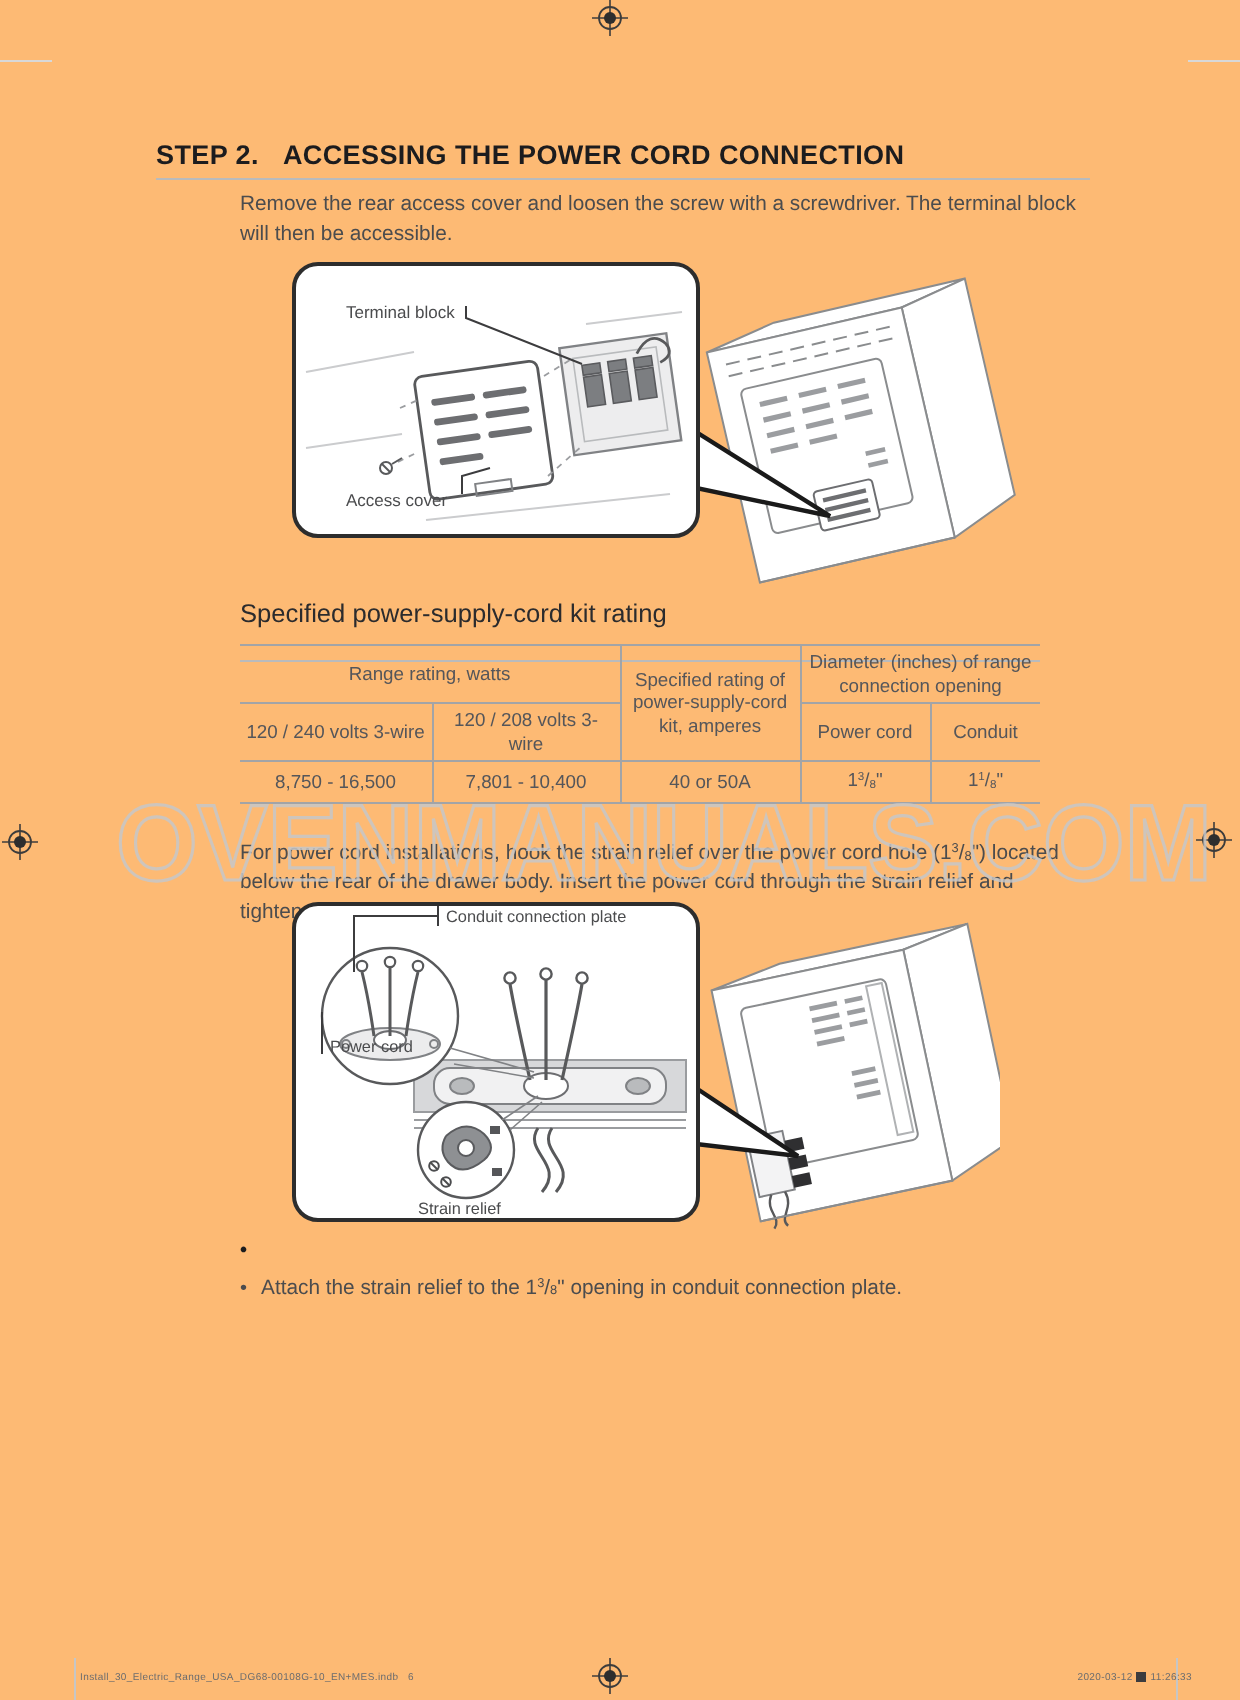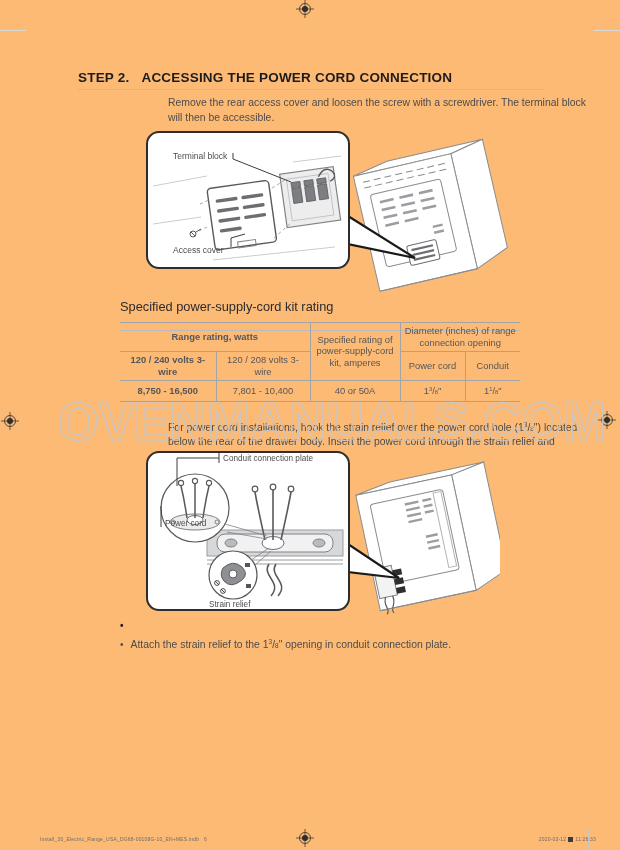--- a/index.html
+++ b/index.html
@@ -4,28 +4,28 @@
 <style>
   html,body{margin:0;padding:0;background:#e9e9e9;}
   .page{position:relative;width:620px;height:850px;background:#fdba74;margin:0 auto;overflow:hidden;
         font-family:"Liberation Sans",sans-serif;}
   .abs{position:absolute;}
   
   .h-step{font-size:13.5px;font-weight:bold;color:#1c1c1e;letter-spacing:.2px;
           border-bottom:1.5px solid #b9bbbd;padding-bottom:4px;}
   .h-step .no{margin-right:12px;}
   .sub-h{font-size:12.8px;color:#2b2b2d;border-bottom:1.2px solid #b9bbbd;padding-bottom:16px;}
-  .body-text{font-size:10.4px;line-height:1.4;color:#4b4c4e;margin-left:48px;}
+  .body-text{font-size:10.4px;line-height:1.4;color:#4b4c4e;}
   sup{font-size:0.62em;vertical-align:0.55em;}
   sub{font-size:0.62em;vertical-align:baseline;position:relative;top:0.15em;}
   
   table.spec{border-collapse:collapse;width:400px;font-size:9.4px;line-height:1.25;
              color:#55565a;text-align:center;}
   .spec th,.spec td{border:1px solid #a2a4a7;font-weight:normal;padding:2px 3px;vertical-align:middle;}
-  .spec .no-l{border-left:none;font-weight:bold;}
+  .spec .no-l{border-left:none;}
   .spec .no-r{border-right:none;text-align:center;}
   
   .bullet{display:flex;gap:7px;font-size:10.4px;line-height:1.35;color:#4b4c4e;margin-bottom:5px;}
   .bullet .dot{font-size:10px;line-height:1.35;}
   .bullet.b1{font-weight:bold;color:#1c1c1e;}
   .footer{font-size:11px;font-weight:bold;color:#1c1c1e;text-align:center;width:100%;}
   .printline{font-size:5px;color:#6b6c6e;letter-spacing:.2px;white-space:nowrap;}
   .print-icon{display:inline-block;width:5px;height:5px;background:#3c3c3e;margin:0 2px;vertical-align:middle;}
   .cropv{width:1px;background:#c6c6c6;}
   .croph{height:1px;background:#d8d8d8;}

